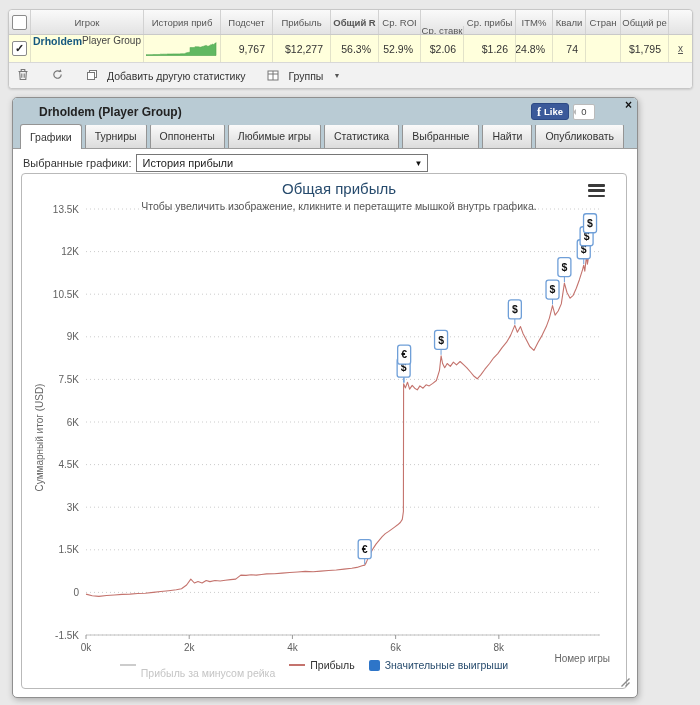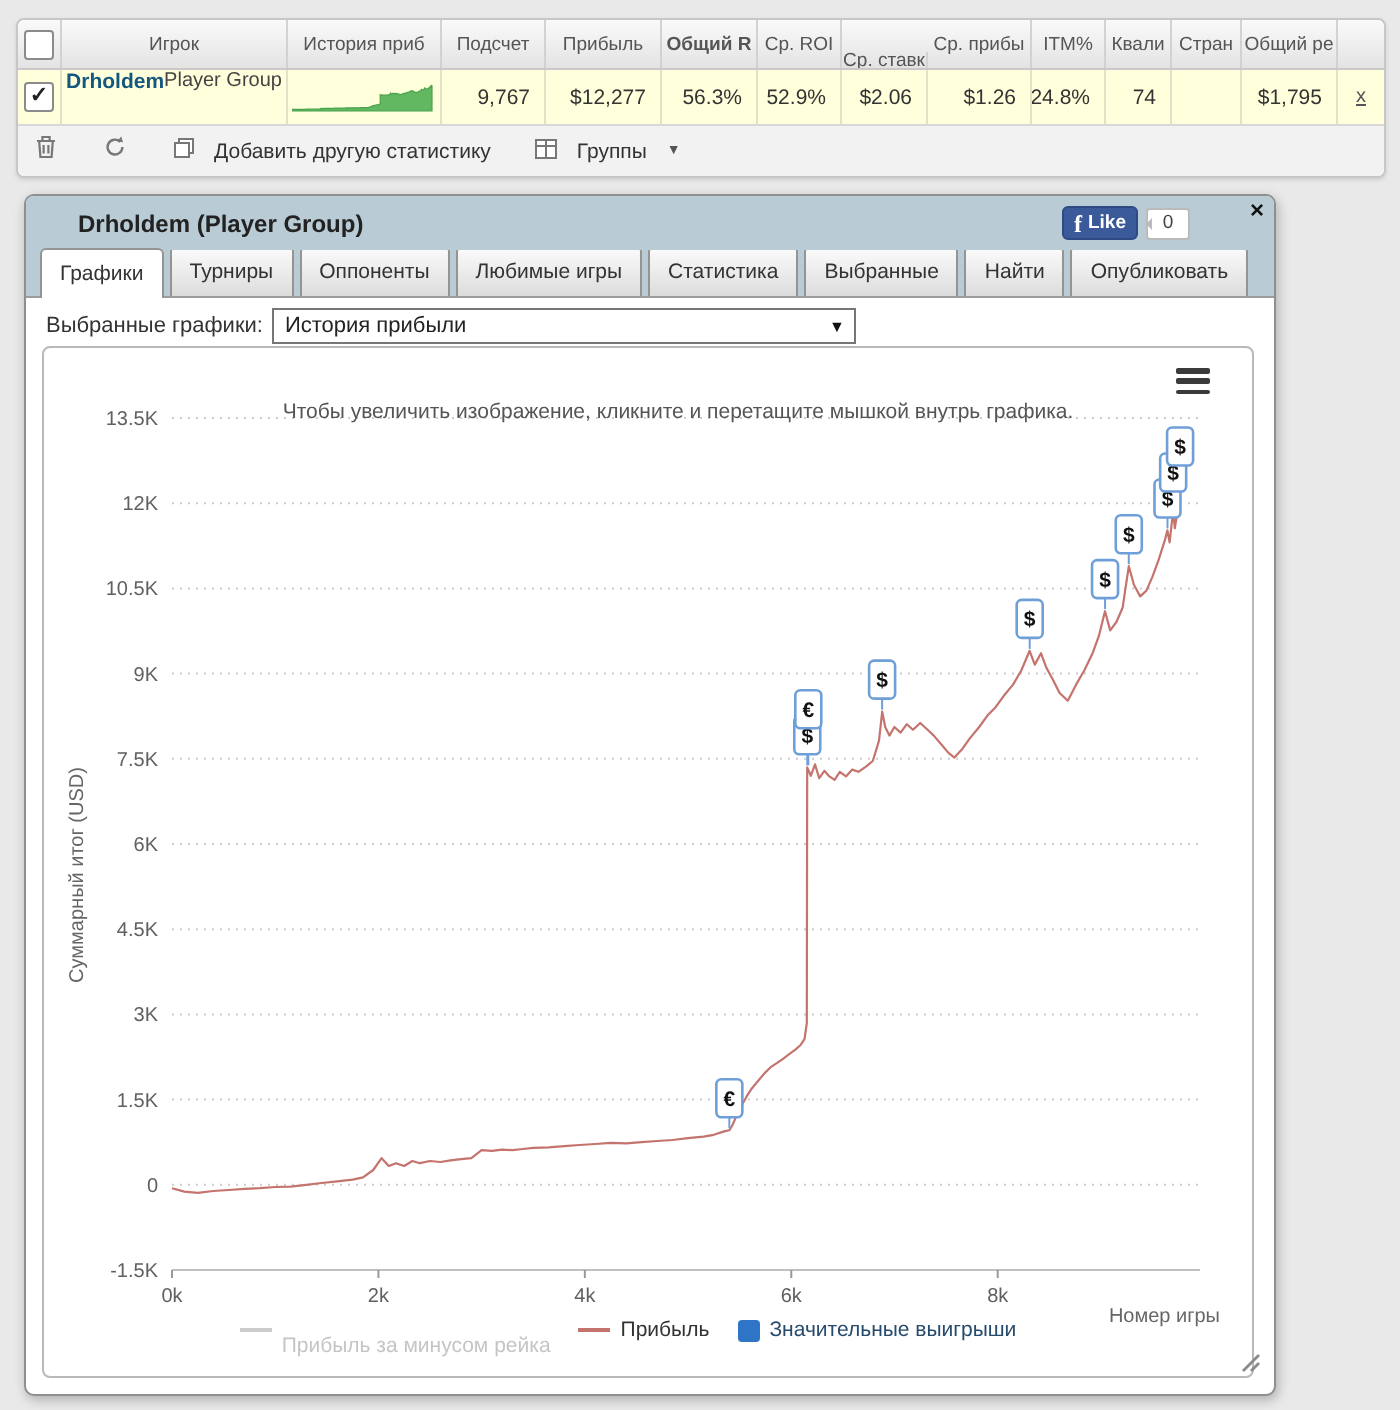--- a/index.html
+++ b/index.html
@@ -249,20 +249,21 @@
         <text x="530.5220883534137" y="119.36" text-anchor="middle" font-size="10.5" font-weight="bold" fill="#111">$</text>
         <rect x="535.8915662650602" y="83.62400000000002" width="13" height="19" rx="2.5" fill="#ffffff" stroke="#6f9fd8" stroke-width="1.3"></rect>
         <text x="542.3915662650602" y="96.92400000000002" text-anchor="middle" font-size="10.5" font-weight="bold" fill="#111">$</text>
         <rect x="555.2439759036145" y="65.73200000000003" width="13" height="19" rx="2.5" fill="#ffffff" stroke="#6f9fd8" stroke-width="1.3"></rect>
         <text x="561.7439759036145" y="79.03200000000002" text-anchor="middle" font-size="10.5" font-weight="bold" fill="#111">$</text>
         <rect x="558.0823293172691" y="52.73200000000003" width="13" height="19" rx="2.5" fill="#ffffff" stroke="#6f9fd8" stroke-width="1.3"></rect>
         <text x="564.5823293172691" y="66.03200000000002" text-anchor="middle" font-size="10.5" font-weight="bold" fill="#111">$</text>
         <rect x="561.5399598393574" y="39.73200000000003" width="13" height="19" rx="2.5" fill="#ffffff" stroke="#6f9fd8" stroke-width="1.3"></rect>
         <text x="568.0399598393574" y="53.032000000000025" text-anchor="middle" font-size="10.5" font-weight="bold" fill="#111">$</text>
       </svg>
+    <div class="c-title">Общая прибыль</div>
     <div class="c-subtitle">Чтобы увеличить изображение, кликните и перетащите мышкой внутрь графика.</div>
     <div class="hamburger">
         <span></span>
         <span></span>
         <span></span>
       </div>
     <div class="y-title">Суммарный итог (USD)</div>
     <div class="x-title">Номер игры</div>
     <div class="legend" id="legend">
         <div class="leg-item">

